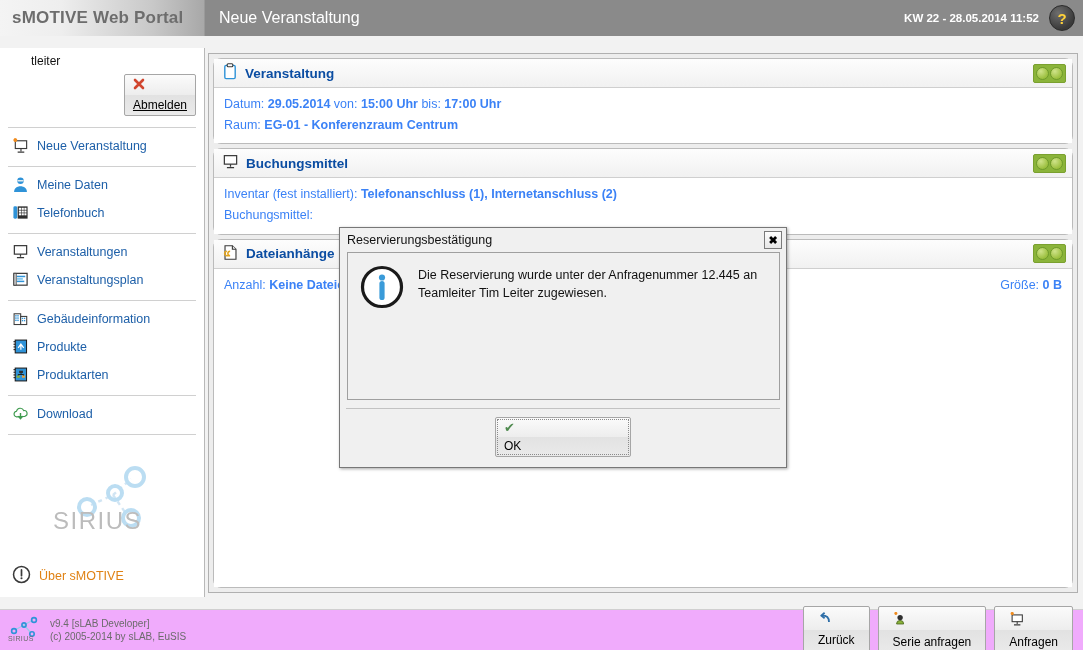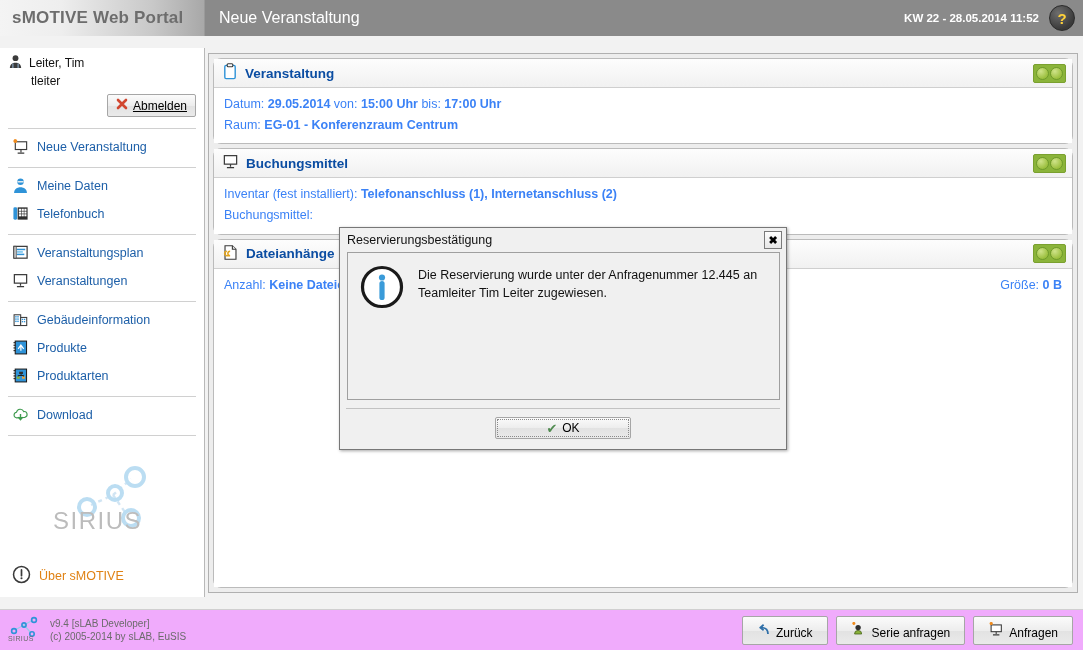--- a/index.html
+++ b/index.html
@@ -118,25 +118,26 @@
     justify-content: flex-end;
     margin-top: 6px;
   }
   .btn {
     background: linear-gradient(to bottom, #fbfbfb, #ededed 50%, #e2e2e2 51%, #eaeaea);
     border: 1px solid #a6a6a6;
     border-radius: 2px;
     padding: 3px 8px;
     font-size: 12px;
     display: inline-flex;
-    align-items: flex-end;
+    align-items: flex-start;
     gap: 5px;
     cursor: pointer;
     color: #000;
     white-space: nowrap;
+    flex-direction: column;
   }
   .btn u { text-decoration: underline; }
 
   .nav-sep {
     height: 1px;
     background: #d0d0d0;
     margin: 5px 8px;
   }
   .nav-list { padding: 0 0 4px 0; }
   .nav-item {
@@ -362,30 +363,20 @@
         <div class="help-btn">?</div>
       </div>
     </div>
   </div>
 
   <div class="body-row">
 
     <div class="sidebar">
 
       <div class="user-block">
-        <div class="user-line">
-          <span>
-            <svg width="15" height="15" viewBox="0 0 16 16">
-              <circle cx="8" cy="4.4" r="3.1" fill="#3b3b3b"></circle>
-              <path d="M2 15c0-3.6 2.7-5.6 6-5.6s6 2 6 5.6z" fill="#3b3b3b"></path>
-              <path d="M5.2 10.2 L5.2 15 M10.8 10.2 L10.8 15" stroke="#7d95ad" stroke-width="1.5"></path>
-            </svg>
-          </span>
-          <span>Leiter, Tim</span>
-        </div>
         <div class="user-sub">tleiter</div>
         <div class="logout-row">
           <div class="btn">
             <span>
               <svg width="12" height="12" viewBox="0 0 12 12">
                 <path d="M2 2 L10 10 M10 2 L2 10" stroke="#d1462f" stroke-width="2.6" stroke-linecap="round"></path>
               </svg>
             </span>
             <u>Abmelden</u>
           </div>
@@ -439,38 +430,38 @@
             </svg>
           </span>
           <span class="lbl">Telefonbuch</span>
         </div>
 
         <div class="nav-sep"></div>
 
         <div class="nav-item">
           <span>
             <svg width="17" height="17" viewBox="0 0 18 18">
+              <rect x="2.5" y="2.8" width="13" height="9" fill="#fff" stroke="#3a3a3a" stroke-width="1.3"></rect>
+              <path d="M9 11.8 L9 14.6 M5.2 15.6 L12.8 15.6" stroke="#3a3a3a" stroke-width="1.3"></path>
+            </svg>
+          </span>
+          <span class="lbl">Veranstaltungen</span>
+        </div>
+
+        <div class="nav-item">
+          <span>
+            <svg width="17" height="17" viewBox="0 0 18 18">
               <rect x="2" y="2.5" width="14" height="12.5" fill="#fff" stroke="#3a3a3a" stroke-width="1.3"></rect>
               <rect x="5" y="5" width="9" height="1.6" fill="#2f93d8"></rect>
               <rect x="5" y="7.6" width="6.5" height="1.6" fill="#6fc0ec"></rect>
               <rect x="5" y="10.2" width="8" height="1.6" fill="#2f93d8"></rect>
               <path d="M2 2.5 L4.5 2.5 L4.5 15 L2 15 Z" fill="#d9d9d9" stroke="#3a3a3a" stroke-width=".8"></path>
             </svg>
           </span>
           <span class="lbl">Veranstaltungsplan</span>
-        </div>
-
-        <div class="nav-item">
-          <span>
-            <svg width="17" height="17" viewBox="0 0 18 18">
-              <rect x="2.5" y="2.8" width="13" height="9" fill="#fff" stroke="#3a3a3a" stroke-width="1.3"></rect>
-              <path d="M9 11.8 L9 14.6 M5.2 15.6 L12.8 15.6" stroke="#3a3a3a" stroke-width="1.3"></path>
-            </svg>
-          </span>
-          <span class="lbl">Veranstaltungen</span>
         </div>
 
         <div class="nav-sep"></div>
 
         <div class="nav-item">
           <span>
             <svg width="17" height="17" viewBox="0 0 18 18">
               <rect x="2.2" y="4" width="7" height="11.4" fill="#fff" stroke="#3a3a3a" stroke-width="1.1"></rect>
               <rect x="9.2" y="6.8" width="6.4" height="8.6" fill="#fff" stroke="#3a3a3a" stroke-width="1.1"></rect>
               <g fill="#2f93d8">

